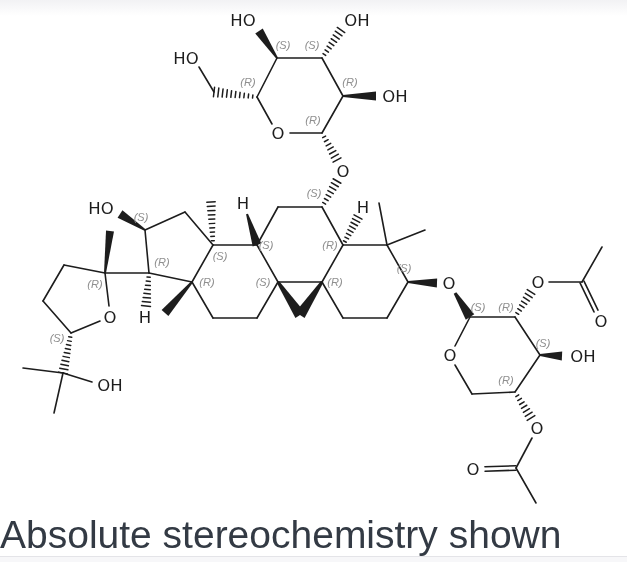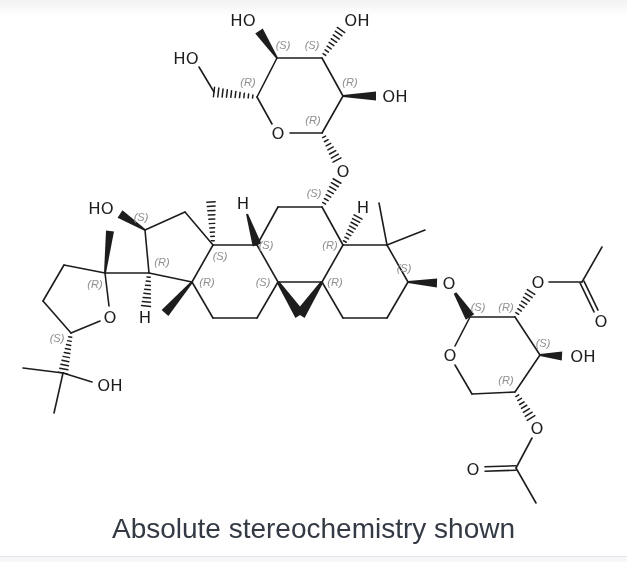--- a/index.html
+++ b/index.html
@@ -15,22 +15,21 @@
     background:linear-gradient(to bottom,#f2f2f4,#ffffff);
     pointer-events:none;
   }
   #bottom-bar{
     position:absolute;left:0;top:556px;width:627px;height:6px;
     background:#f7f7f9;border-top:1px solid #e4e4e8;box-sizing:border-box;
   }
   #mol{position:absolute;left:0;top:0;}
   #caption{
     position:absolute;left:0;top:513px;width:627px;
-    text-align:center;
-    font-size:28px;
+    font-size:39px;
     letter-spacing:0px;
     color:#333a44;
   }
   svg text{user-select:none;}
 </style>
 </head>
 <body>
 
 <div id="canvas">
 

